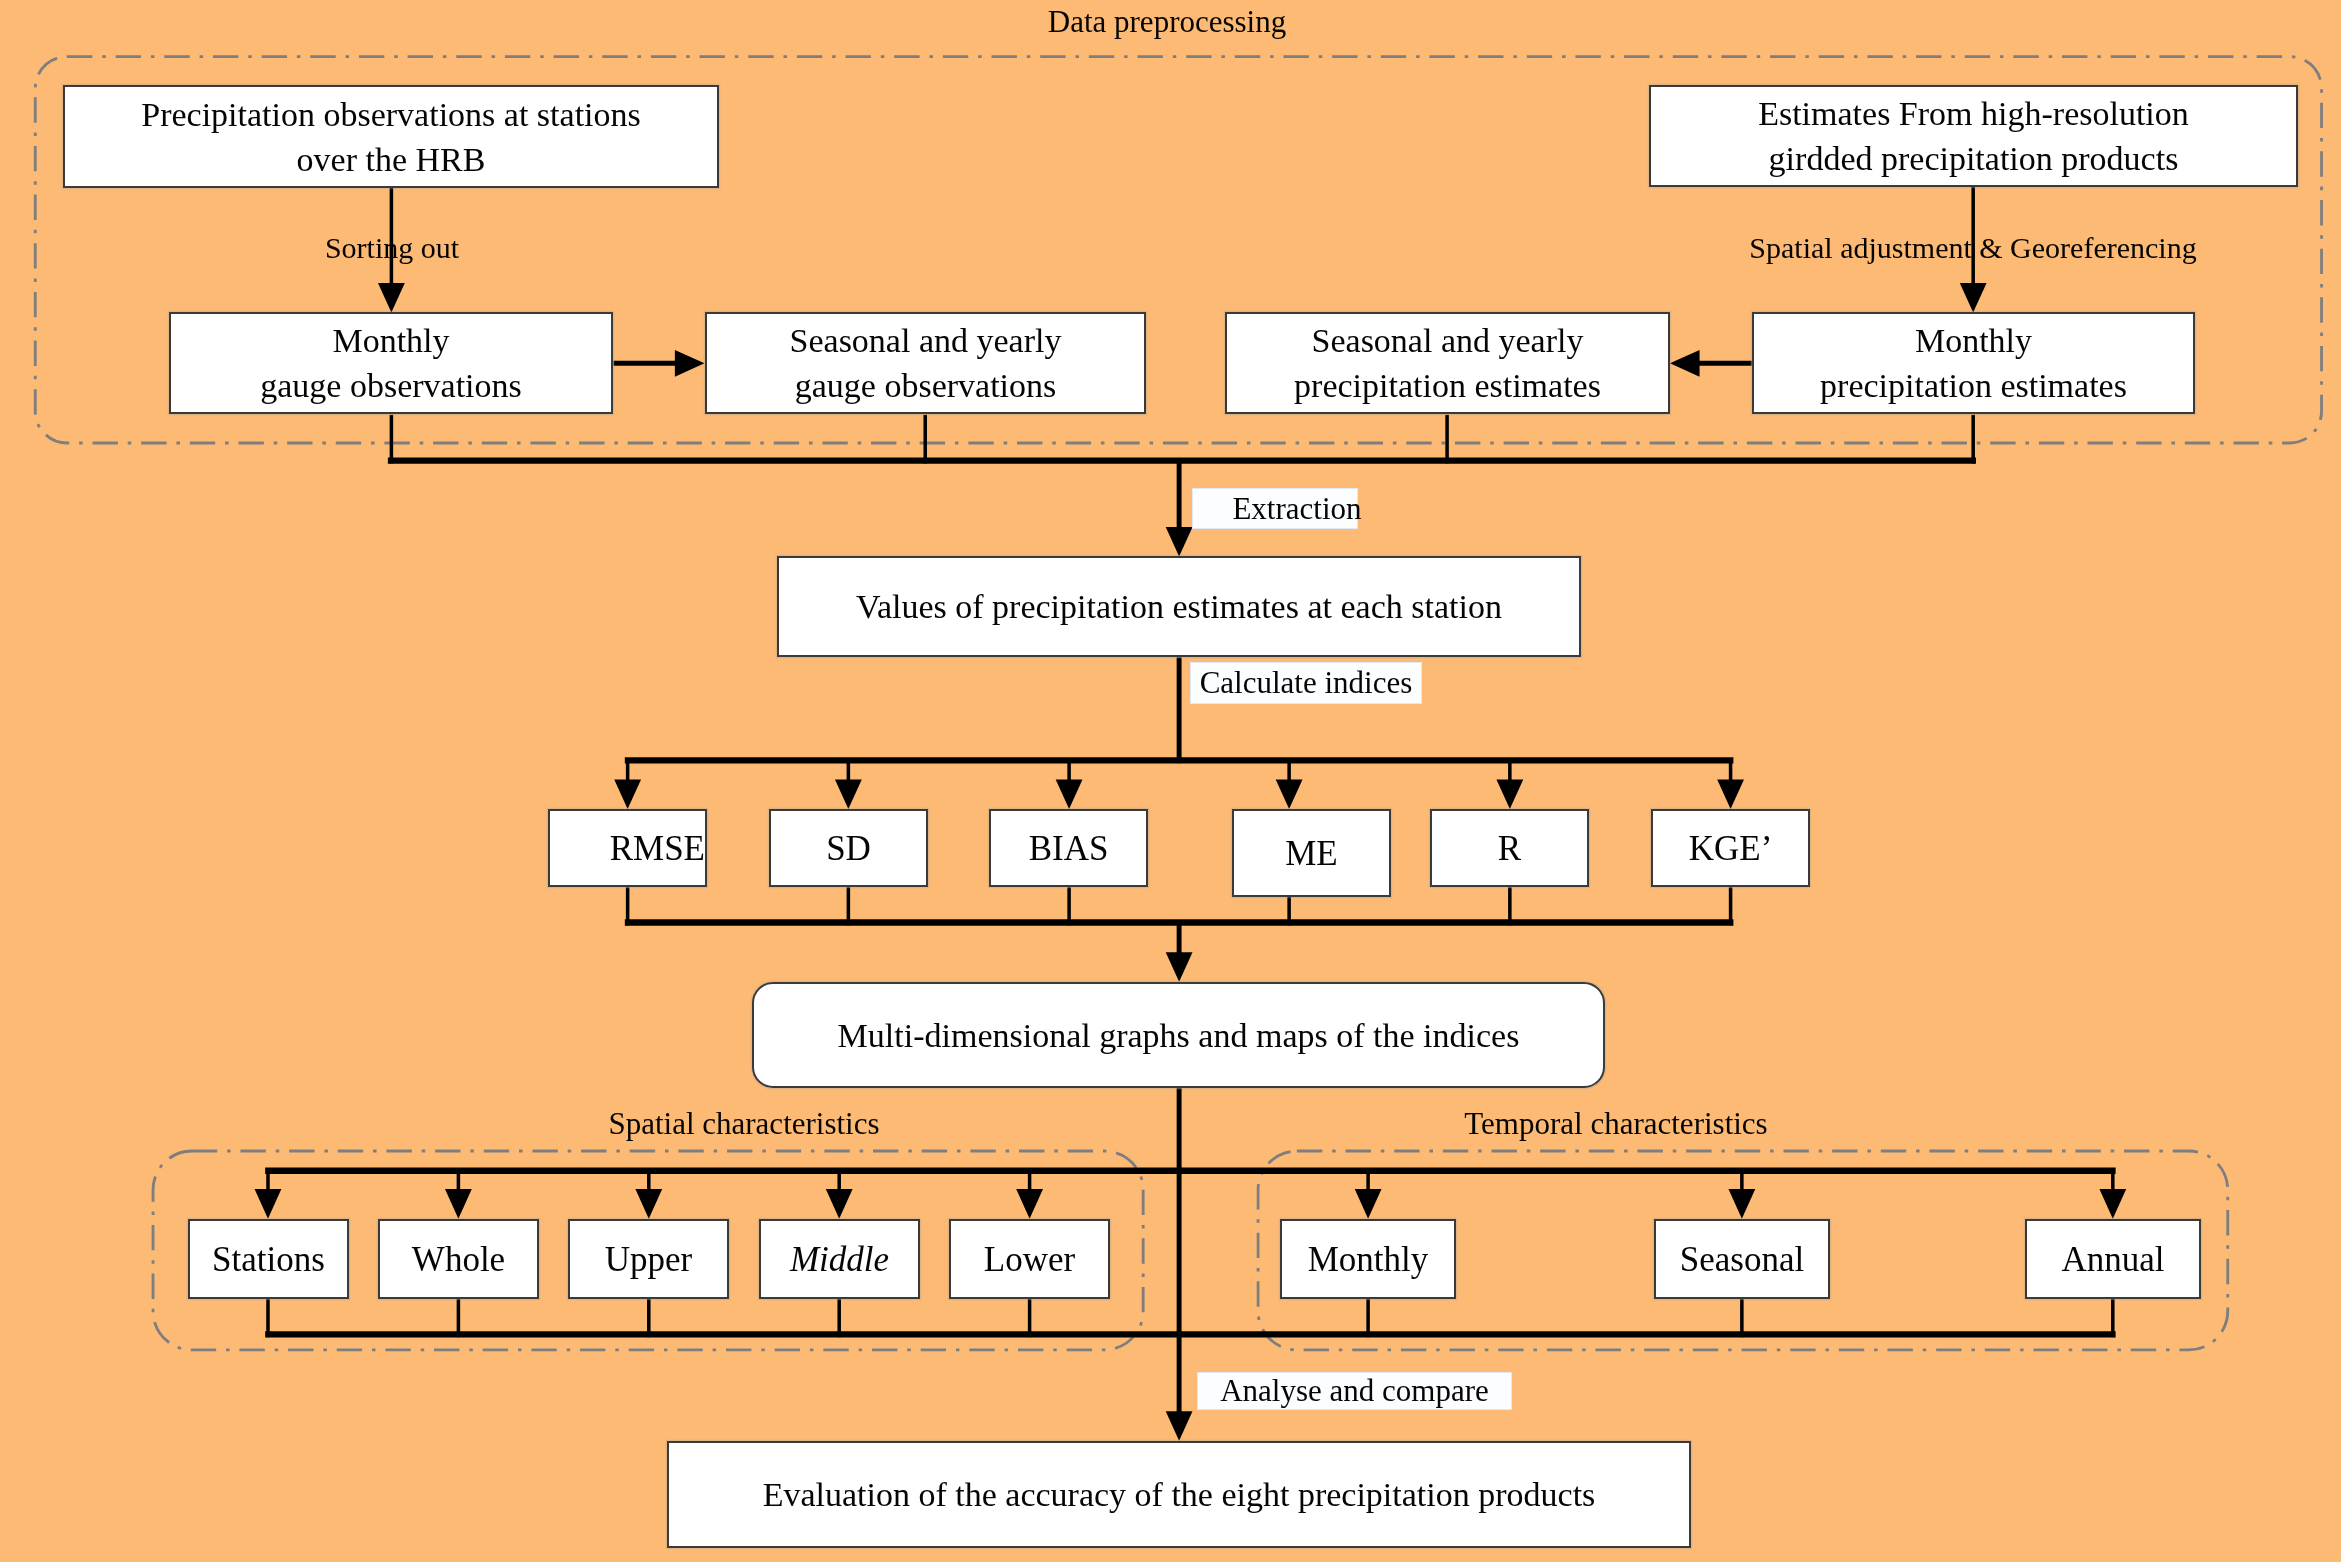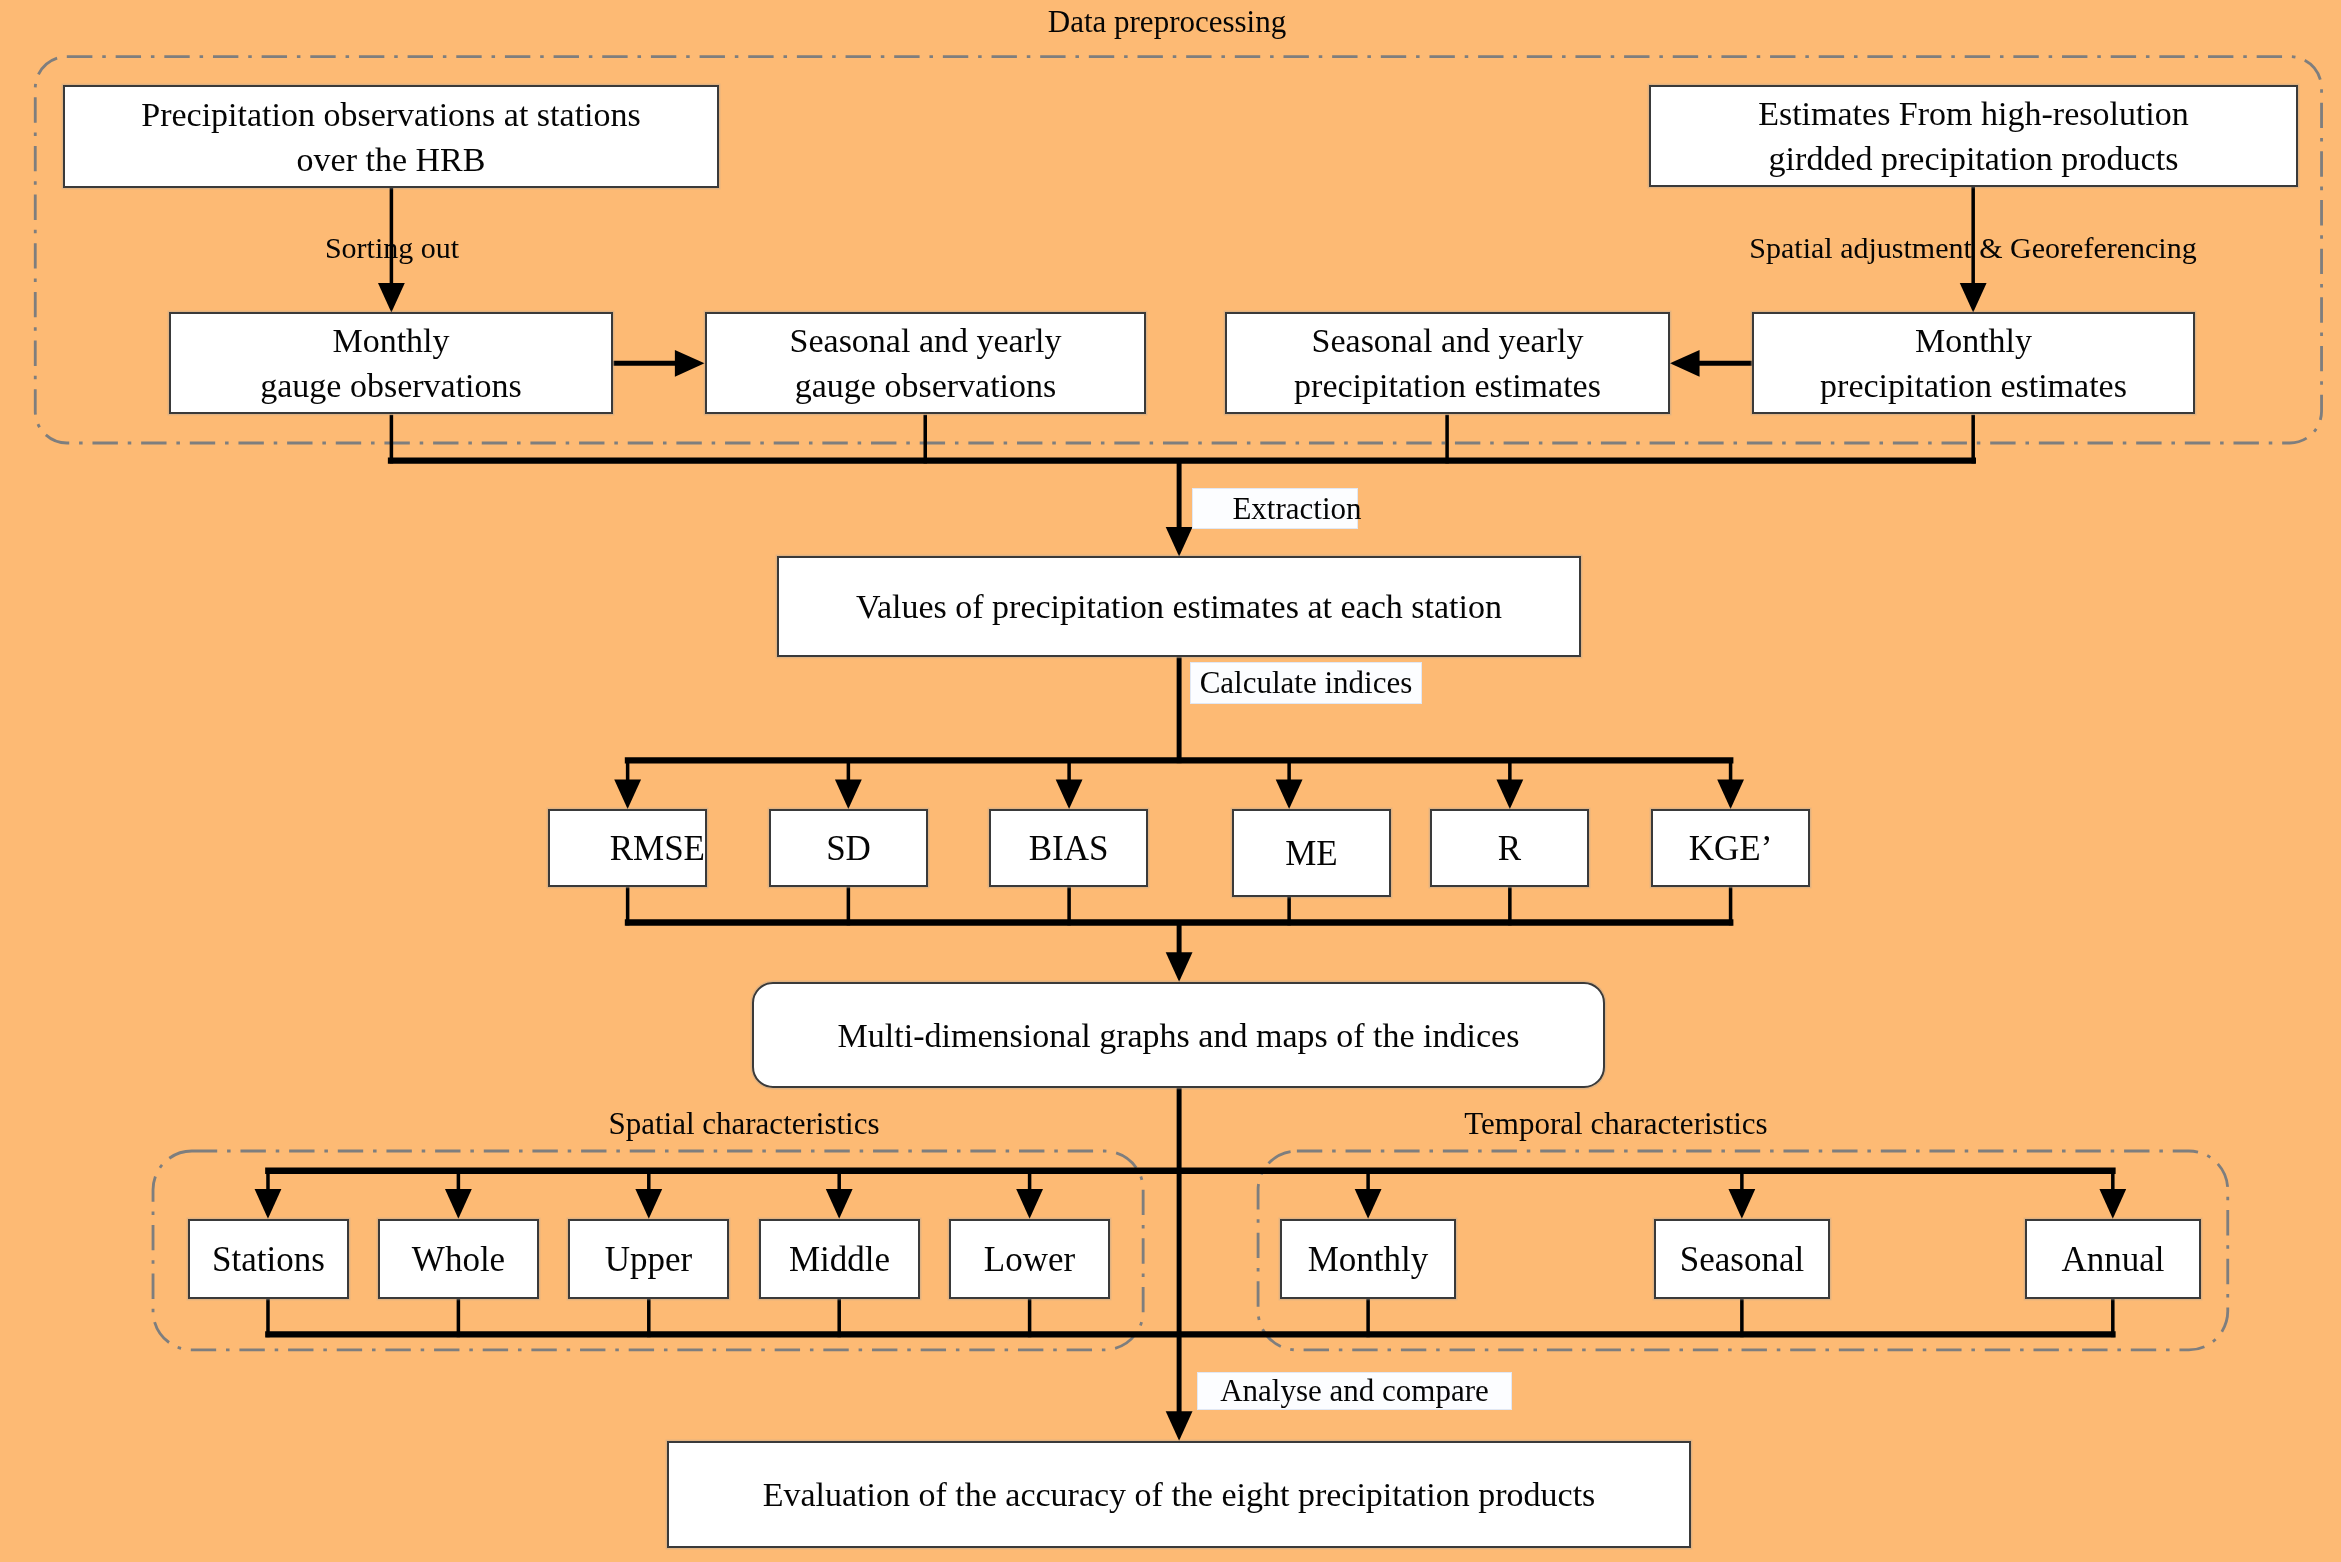--- a/index.html
+++ b/index.html
@@ -210,21 +210,21 @@
 
   <div class="node small" style="left:188px;top:1219px;width:161px;height:80px;">
     <div class="ln">Stations</div>
   </div>
   <div class="node small" style="left:378px;top:1219px;width:161px;height:80px;">
     <div class="ln">Whole</div>
   </div>
   <div class="node small" style="left:568px;top:1219px;width:161px;height:80px;">
     <div class="ln">Upper</div>
   </div>
-  <div class="node small" style="left:759px;top:1219px;width:161px;height:80px;">
+  <div class="node small" style="left:759px;top:1219px;width:161px;height:80px;font-style:italic;">
     <div class="ln">Middle</div>
   </div>
   <div class="node small" style="left:949px;top:1219px;width:161px;height:80px;">
     <div class="ln">Lower</div>
   </div>
 
   <div class="node small" style="left:1280px;top:1219px;width:176px;height:80px;">
     <div class="ln">Monthly</div>
   </div>
   <div class="node small" style="left:1654px;top:1219px;width:176px;height:80px;">

